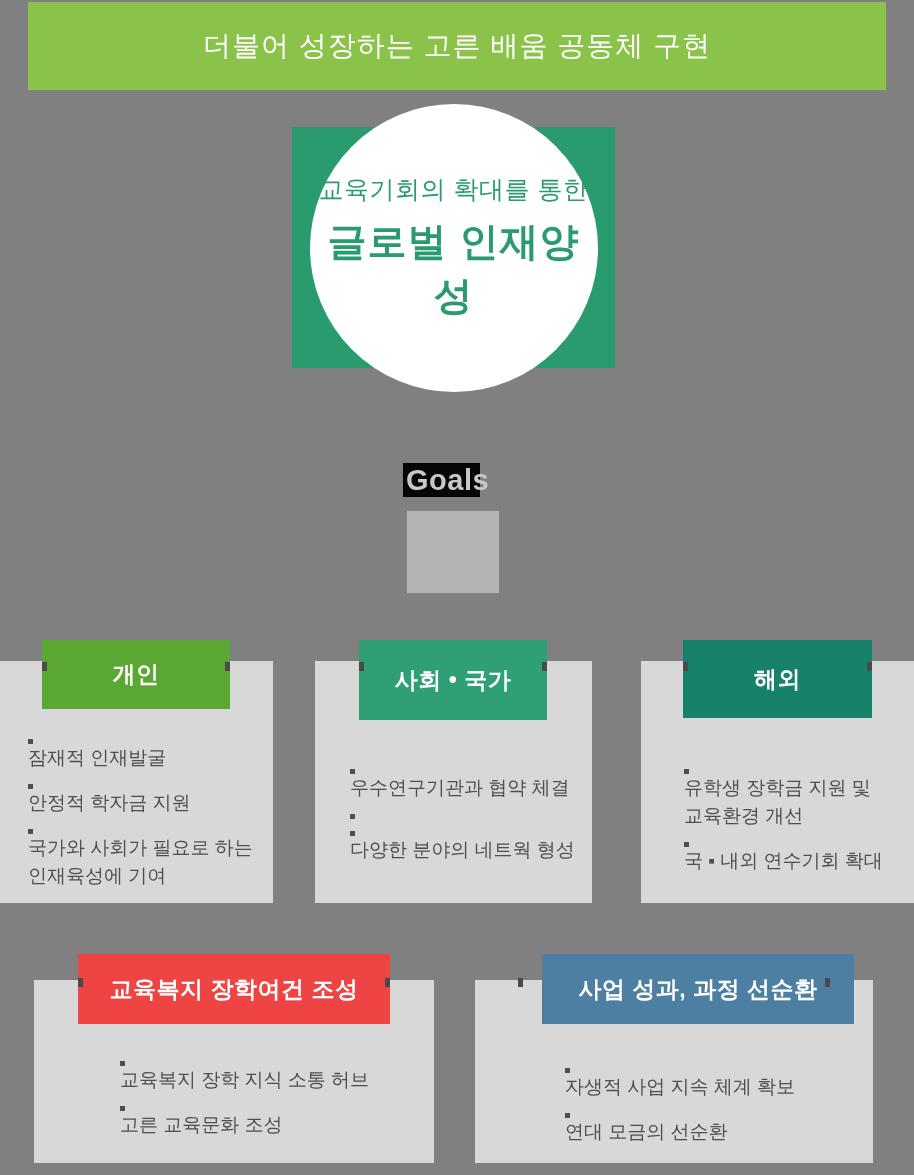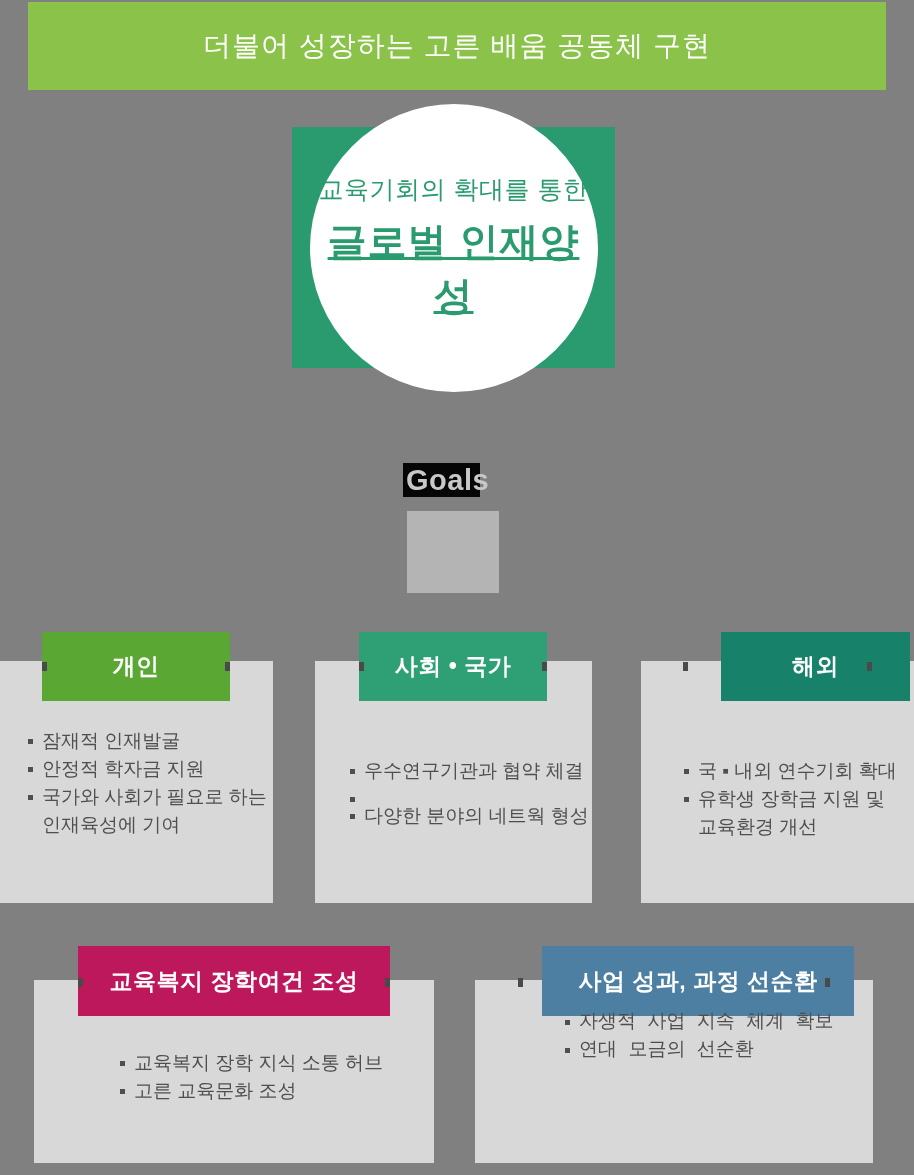--- a/index.html
+++ b/index.html
@@ -14,57 +14,57 @@
   }
   .goal-square{
     position:absolute;left:292px;top:127px;width:323px;height:241px;
     display:flex;align-items:center;justify-content:center;
   }
   .goal-circle{
     width:288px;height:288px;border-radius:50%;background:#ffffff;
     display:flex;flex-direction:column;align-items:center;justify-content:center;text-align:center;
   }
   .goal-sub{font-size:25px;margin-bottom:9px;letter-spacing:0.5px;}
-  .goal-title{font-size:39px;font-weight:bold;letter-spacing:1px;text-decoration:underline;}
+  .goal-title{font-size:39px;font-weight:bold;letter-spacing:1px;}
   .goals-box{position:absolute;left:403px;top:463px;width:77px;height:34px;background:#060606;}
   .goals-text{
     position:absolute;left:406px;top:464px;font-size:29px;font-weight:bold;
     color:#c8c8c8;white-space:nowrap;letter-spacing:0.5px;
   }
   .mid-square{position:absolute;left:407px;top:511px;width:92px;height:82px;background:#b4b4b4;}
   .panel{position:absolute;background:#d8d8d8;z-index:1;}
   .panel.c1{left:0;top:661px;width:273px;height:242px;}
   .panel.c2{left:315px;top:661px;width:277px;height:242px;}
   .panel.c3{left:641px;top:661px;width:273px;height:242px;}
   .panel.b1{left:34px;top:980px;width:400px;height:183px;}
   .panel.b2{left:475px;top:980px;width:398px;height:183px;}
   .ribbon{
     position:absolute;z-index:2;display:flex;align-items:center;justify-content:center;
-    color:#ffffff;font-weight:bold;font-size:23px;letter-spacing:0.5px;
+    color:#ffffff;font-weight:bold;font-size:23px;letter-spacing:0.5px;margin-top:8px;
   }
   .ribbon.r1{left:42px;top:632px;width:188px;height:69px;}
-  .ribbon.r2{left:359px;top:632px;width:188px;height:69px;}
-  .ribbon.r3{left:721px;top:632px;width:189px;height:69px;}
+  .ribbon.r2{left:359px;top:632px;width:188px;height:80px;}
+  .ribbon.r3{left:683px;top:632px;width:189px;height:78px;}
   .ribbon.rb1{left:78px;top:946px;width:312px;height:70px;}
   .ribbon.rb2{left:542px;top:946px;width:312px;height:70px;}
   .notch{position:absolute;width:5px;height:9px;background:#4a4a4a;z-index:3;}
   .n1a{left:42px;top:662px;}  .n1b{left:225px;top:662px;}
   .n2a{left:359px;top:662px;} .n2b{left:542px;top:662px;}
   .n3a{left:683px;top:662px;} .n3b{left:867px;top:662px;}
   .nb1a{left:78px;top:978px;} .nb1b{left:385px;top:978px;}
   .nb2a{left:518px;top:978px;}.nb2b{left:825px;top:978px;}
   .list{position:absolute;z-index:2;list-style:none;margin:0;padding:0;font-size:19px;color:#4f4f4f;}
-  .list li{display:flex;line-height:28px;}
+  .list li{display:flex;line-height:28px;flex-direction:column;}
   .blt{width:5px;height:5px;background:#4f4f4f;margin:12px 9px 0 0;flex:none;}
   .txt{white-space:pre-line;}
   .list.l1{left:28px;top:727px;}
   .list.l2{left:350px;top:757px;}
   .list.l3{left:684px;top:757px;}
   .list.lb1{left:120px;top:1049px;}
-  .list.lb2{left:565px;top:1008px;font-family:Liberation Mono, monospace;}
+  .list.lb2{left:565px;top:1056px;}
 </style>
 </head>
 <body>
 
 <div class="stage">
 
   <div class="banner" style="background-color: rgb(139, 194, 74);">더불어 성장하는 고른 배움 공동체 구현</div>
 
   <div class="goal-square" style="background-color: rgb(42, 155, 110);">
     <div class="goal-circle">
@@ -118,38 +118,38 @@
       </li>
     <li>
         <span class="blt"></span>
         <span class="txt">다양한 분야의 네트웍 형성</span>
       </li>
   </ul>
 
   <ul class="list l3">
     <li>
         <span class="blt"></span>
-        <span class="txt">국 ▪ 내외 연수기회 확대</span>
+        <span class="txt">유학생 장학금 지원 및
+교육환경 개선</span>
       </li>
     <li>
         <span class="blt"></span>
-        <span class="txt">유학생 장학금 지원 및
-교육환경 개선</span>
+        <span class="txt">국 ▪ 내외 연수기회 확대</span>
       </li>
   </ul>
 
   <div class="panel b1"></div>
   <div class="panel b2"></div>
 
   <div class="notch nb1a"></div>
   <div class="notch nb1b"></div>
   <div class="notch nb2a"></div>
   <div class="notch nb2b"></div>
 
-  <div class="ribbon rb1" style="background-color: #be185d;">교육복지 장학여건 조성</div>
+  <div class="ribbon rb1" style="background-color: #ef4444;">교육복지 장학여건 조성</div>
   <div class="ribbon rb2" style="background-color: rgb(76, 127, 161);">사업 성과, 과정 선순환</div>
 
   <ul class="list lb1">
     <li>
         <span class="blt"></span>
         <span class="txt">교육복지 장학 지식 소통 허브</span>
       </li>
     <li>
         <span class="blt"></span>
         <span class="txt">고른 교육문화 조성</span>

